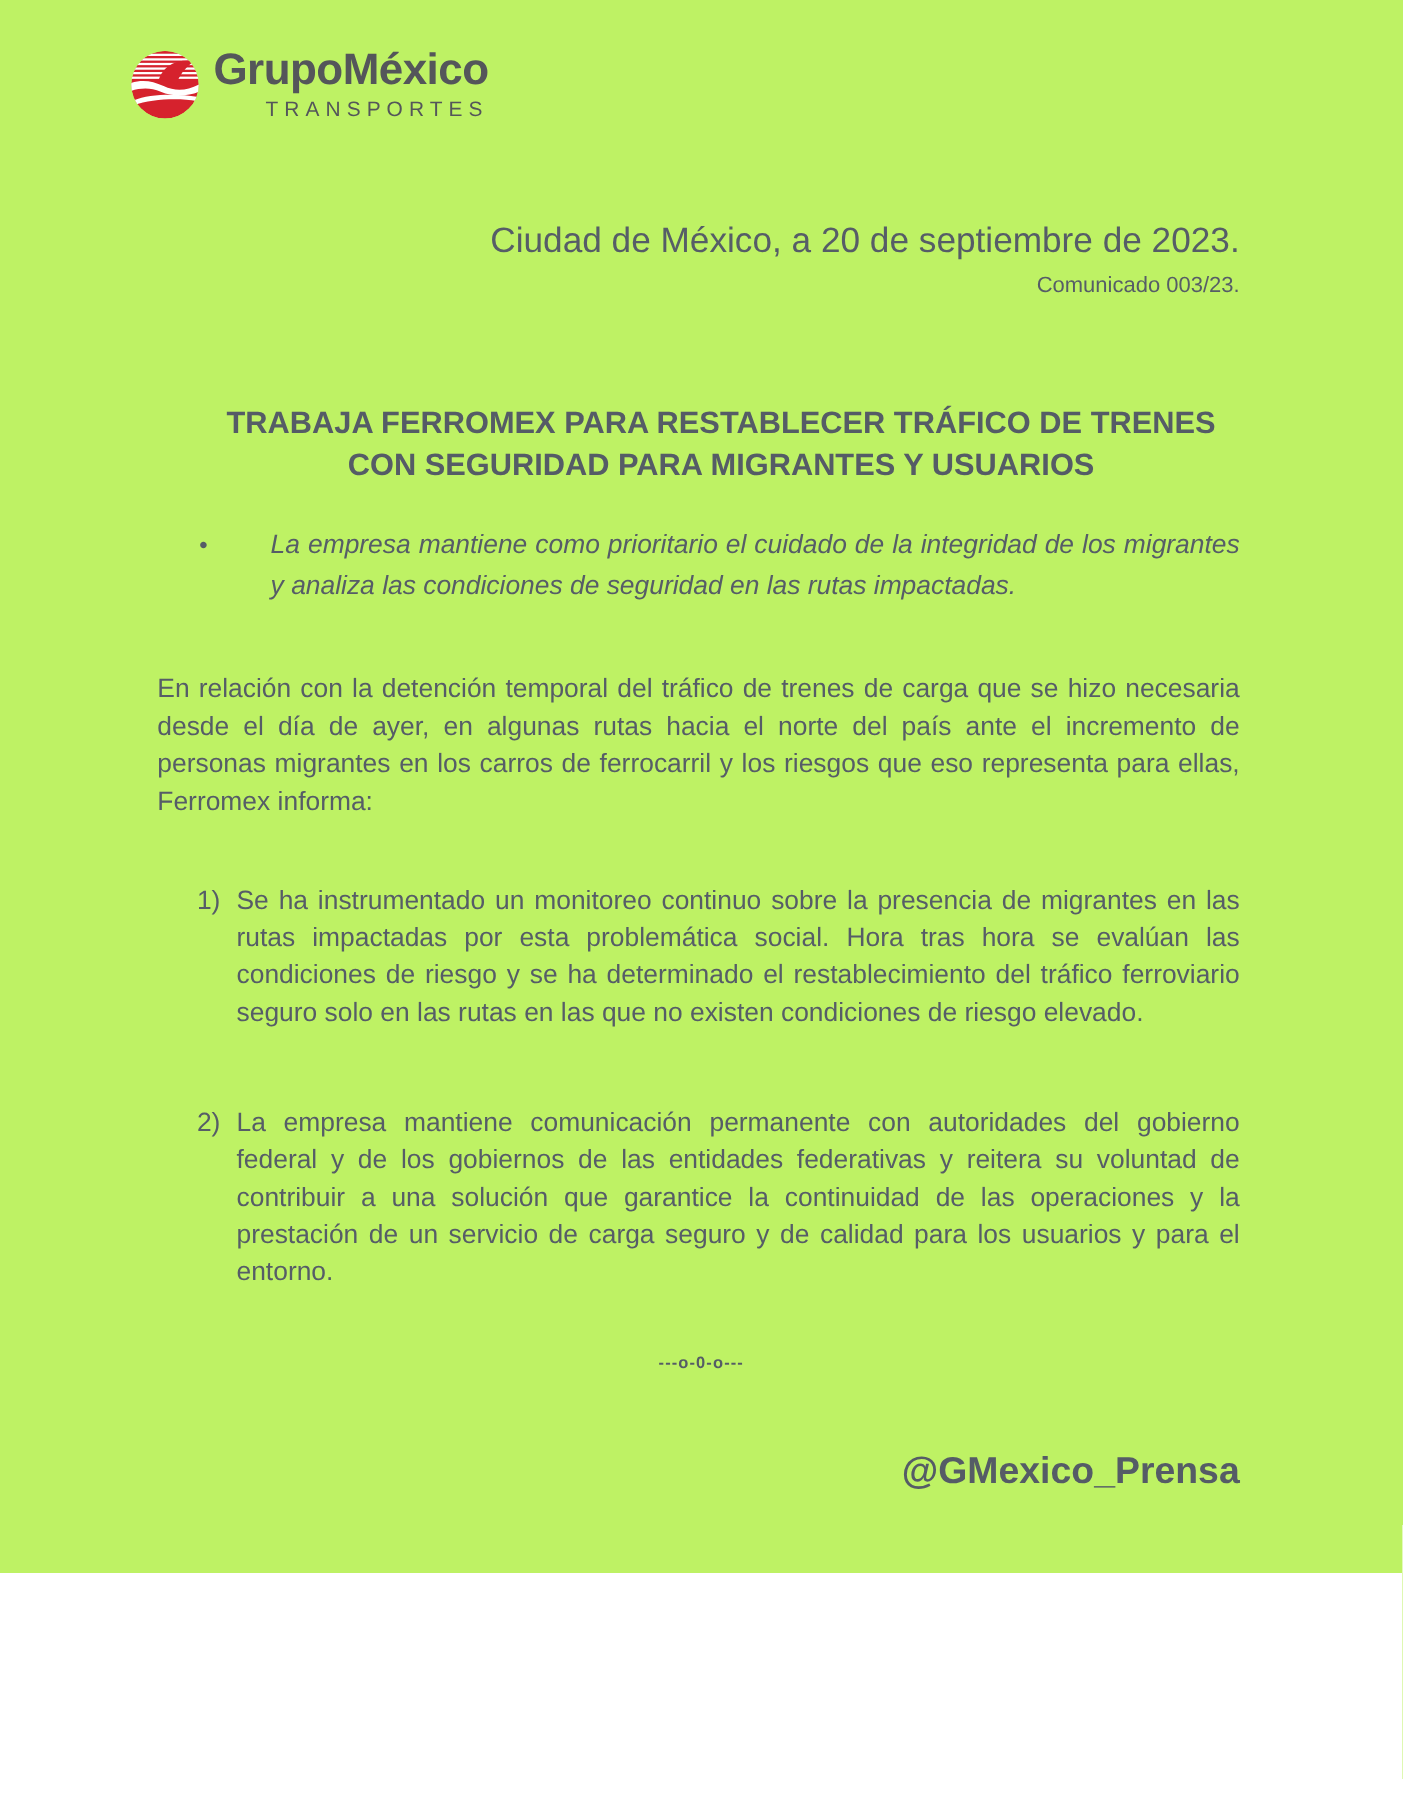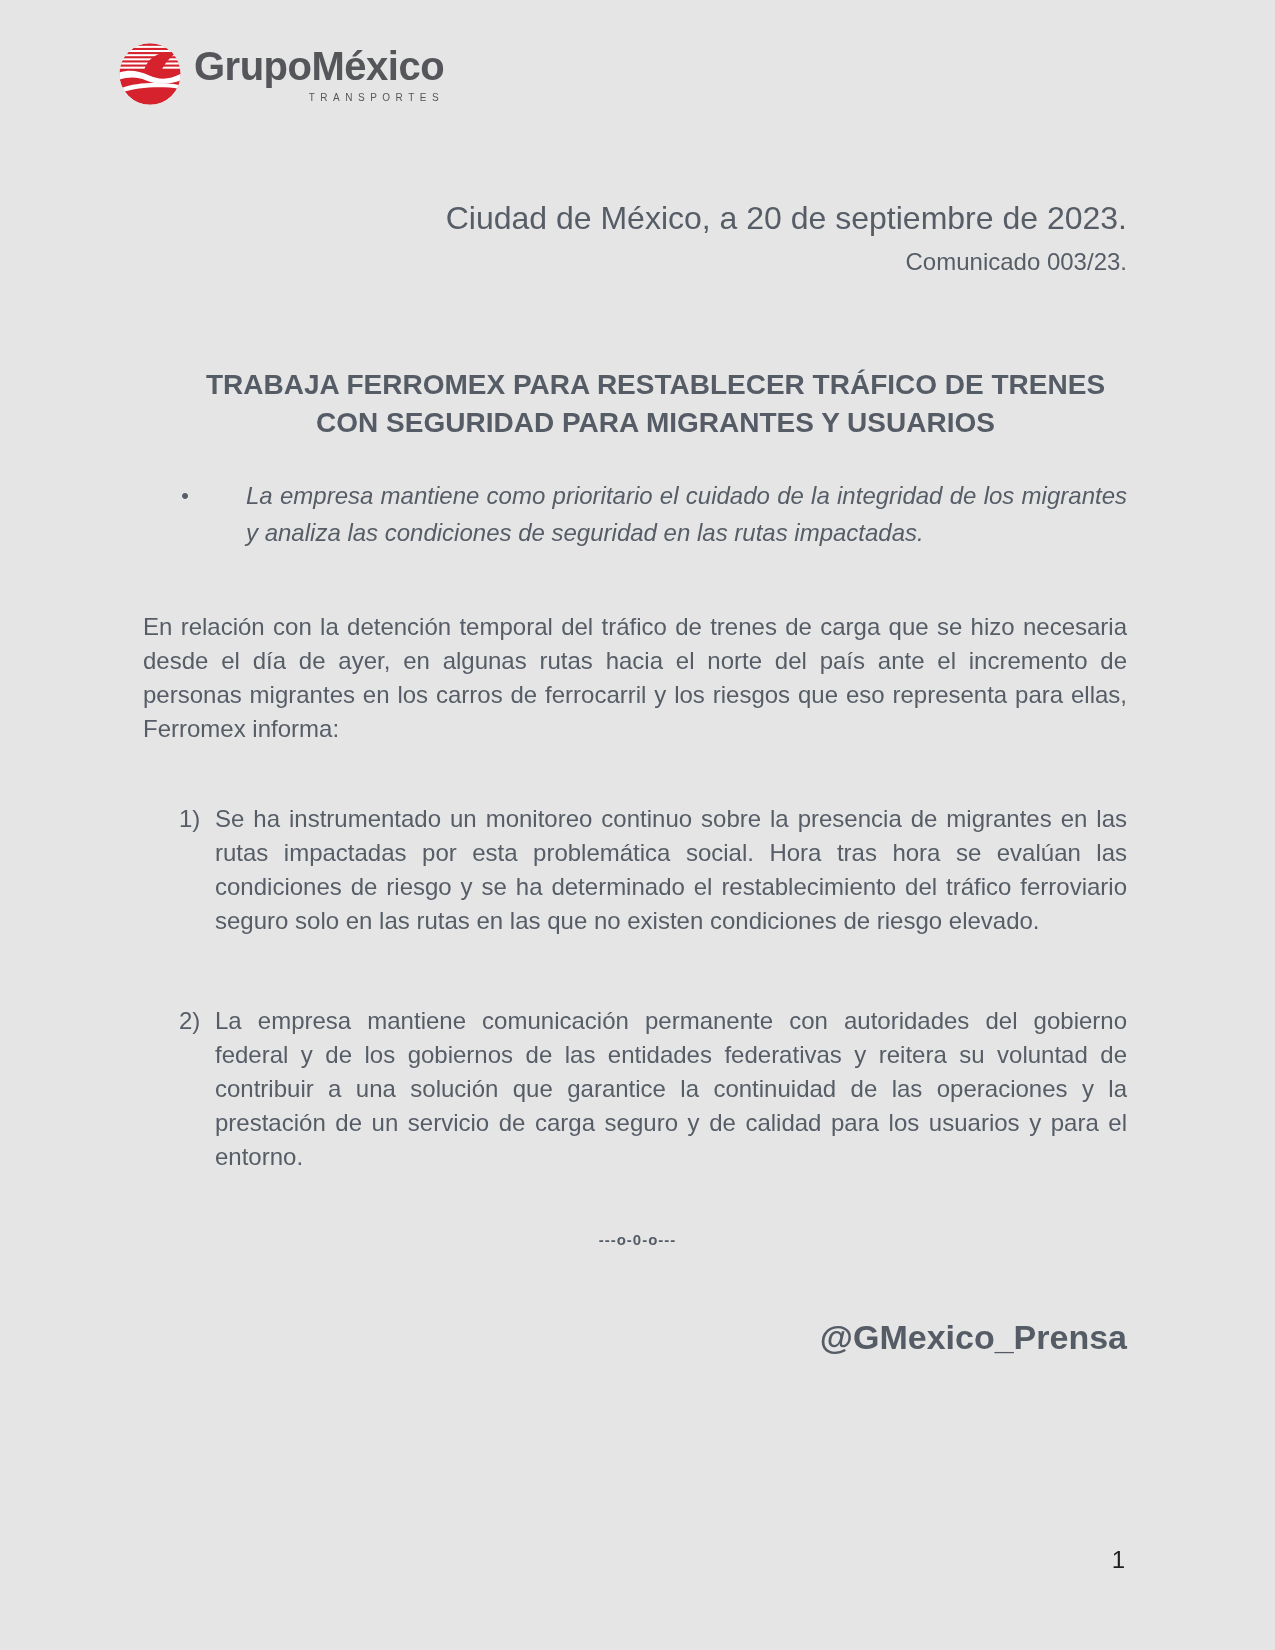--- a/index.html
+++ b/index.html
@@ -1,35 +1,35 @@
 <!DOCTYPE html>
 <html><head>
 <meta charset="utf-8">
 <style>
   html,body { margin:0; padding:0; background:#ffffff; }
   .page {
     position:relative;
-    width:1275px; height:1650px;
+    width:1275px; height:1430px;
     margin:0 auto;
-    background:#e5e5e5;
+    background:#bef264;
     font-family:"Liberation Sans", sans-serif;
     color:#565d67;
     overflow:hidden;
   }
 
   
   .logo { position:absolute; left:118px; top:42px; display:flex; align-items:center; gap:12px; }
   .logo-icon { width:64px; height:64px; flex:none; }
   .logo-text { display:flex; flex-direction:column; }
   .logo-brand { font-size:40px; font-weight:700; color:#54565a; line-height:1.05; letter-spacing:-0.5px; }
-  .logo-sub { font-size:10px; font-weight:500; color:#54565a; letter-spacing:5.5px; align-self:flex-end; margin-top:5px; }
+  .logo-sub { font-size:19px; font-weight:500; color:#54565a; letter-spacing:5.5px; align-self:flex-end; margin-top:5px; }
 
   
   .dateline   { position:absolute; top:200px; right:148px; font-size:32px; }
-  .comunicado { position:absolute; top:248px; right:148px; font-size:24px; }
+  .comunicado { position:absolute; top:248px; right:148px; font-size:20px; }
 
   
   .doc-title { position:absolute; top:348px; left:0; width:100%; text-align:center;
                font-size:28px; font-weight:700; line-height:38px; color:#555c66; }
 
   
   .bullet-row { position:absolute; left:181px; top:477px; width:946px; display:flex;
                 font-style:italic; font-size:24px; line-height:37px; }
   .bullet-marker { flex:none; width:34px; font-size:22px; }
   .bullet-text { flex:1; text-align:justify;margin-left:31px; }

